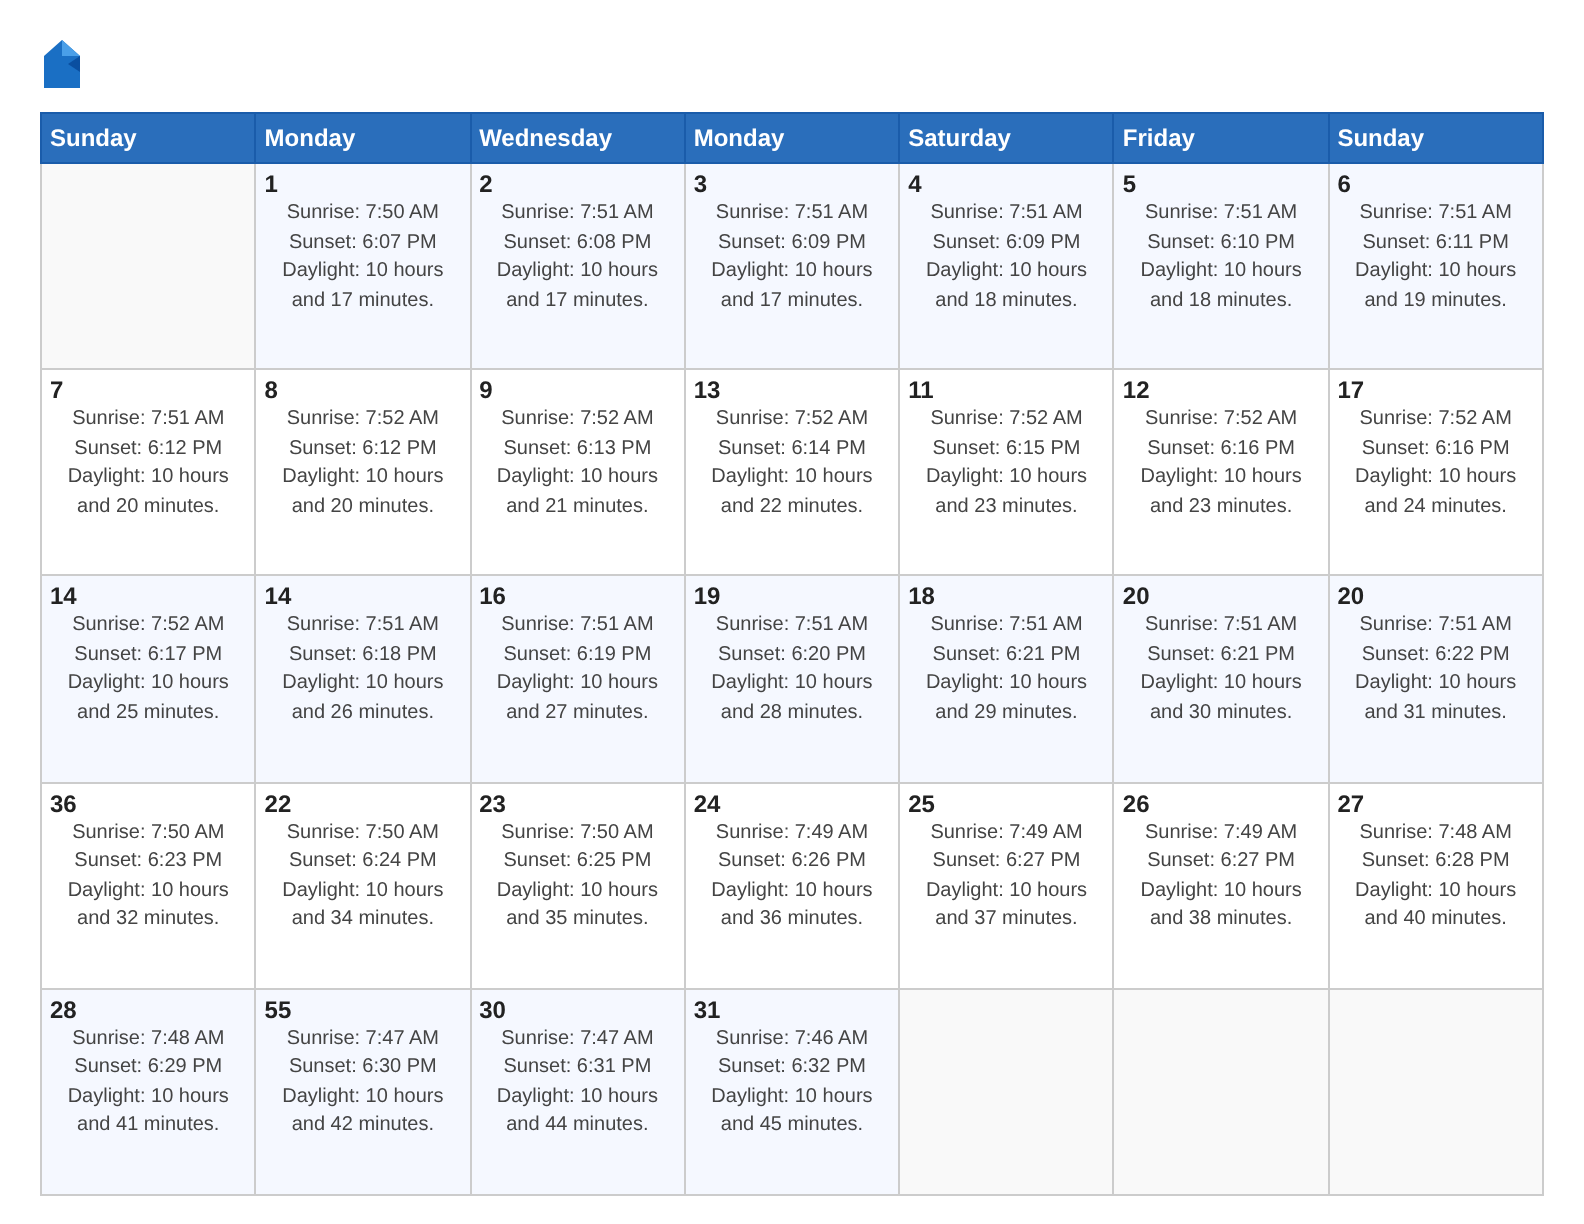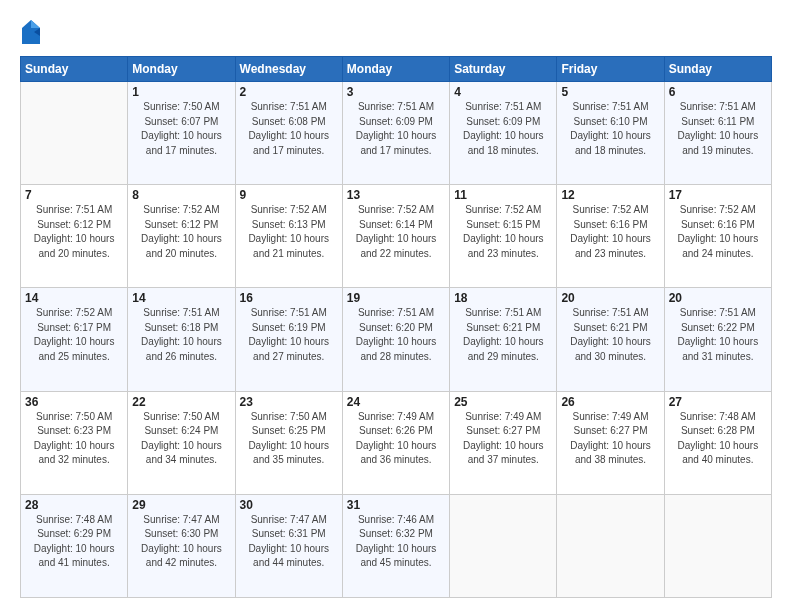--- a/index.html
+++ b/index.html
@@ -259,21 +259,21 @@
             <span class="day-num">27</span>
             <div class="day-info">Sunrise: 7:48 AM<br>Sunset: 6:28 PM<br>Daylight: 10 hours<br>and 40 minutes.</div>
           </td>
         </tr>
         <tr>
           <td>
             <span class="day-num">28</span>
             <div class="day-info">Sunrise: 7:48 AM<br>Sunset: 6:29 PM<br>Daylight: 10 hours<br>and 41 minutes.</div>
           </td>
           <td>
-            <span class="day-num">29</span>
+            <span class="day-num">55</span>
             <div class="day-info">Sunrise: 7:47 AM<br>Sunset: 6:30 PM<br>Daylight: 10 hours<br>and 42 minutes.</div>
           </td>
           <td>
             <span class="day-num">30</span>
             <div class="day-info">Sunrise: 7:47 AM<br>Sunset: 6:31 PM<br>Daylight: 10 hours<br>and 44 minutes.</div>
           </td>
           <td>
             <span class="day-num">31</span>
             <div class="day-info">Sunrise: 7:46 AM<br>Sunset: 6:32 PM<br>Daylight: 10 hours<br>and 45 minutes.</div>
           </td>

